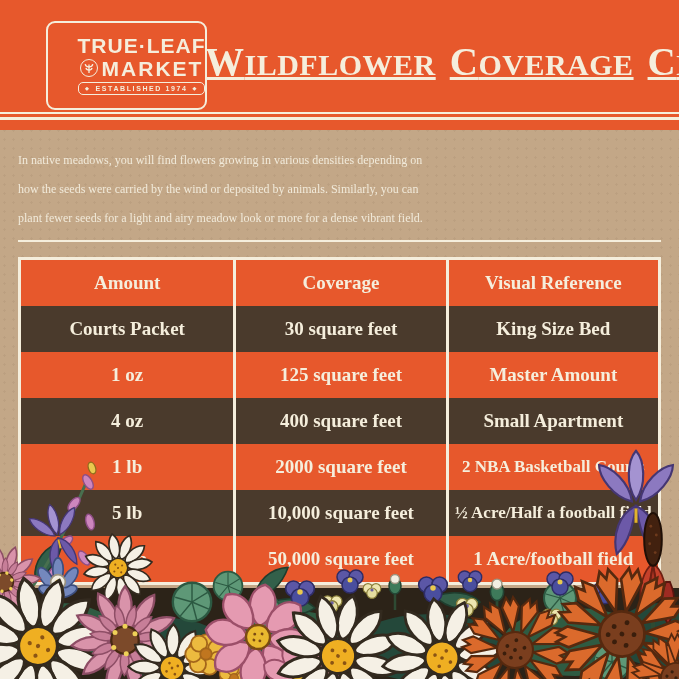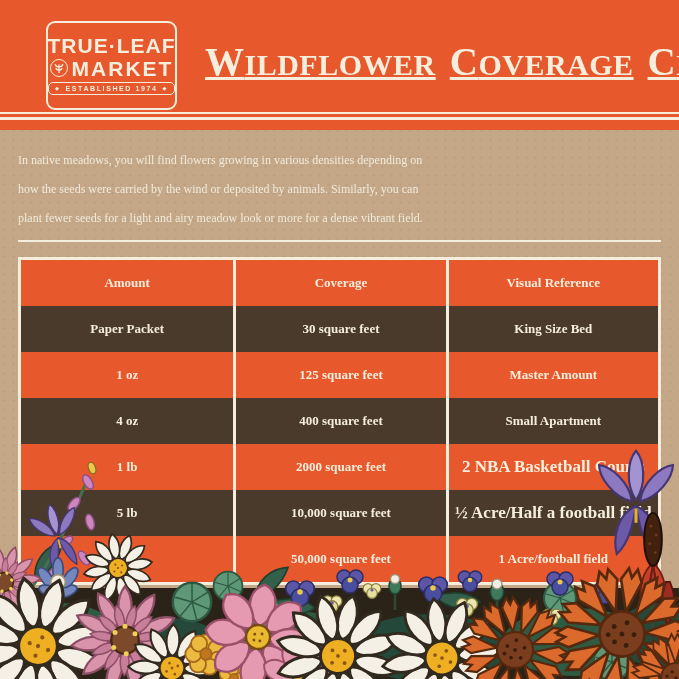--- a/index.html
+++ b/index.html
@@ -12,21 +12,21 @@
   }
   
   .header{position:absolute;left:0;top:0;width:679px;height:130px;background:#E7582C;z-index:2;}
   .hline{position:absolute;left:0;width:679px;background:#F5EEDC;}
   .hline1{top:112px;height:2px;}
   .hline2{top:117px;height:3px;}
   .badge{
     position:absolute;left:46px;top:21px;width:127px;height:85px;
     border:2px solid #F5EEDC;border-radius:9px;
     display:flex;flex-direction:column;align-items:center;justify-content:center;gap:3px;
-    color:#F5EEDC;font-family:"Liberation Sans", sans-serif;
+    color:#F5EEDC;font-family:"Liberation Sans", sans-serif;padding-left:30px;
   }
   .badge .l1{font-weight:bold;font-size:21px;letter-spacing:1px;line-height:20px;}
   .badge .l2{display:flex;align-items:center;gap:4px;font-weight:bold;font-size:21px;letter-spacing:2px;line-height:15px;}
   .emblem{width:16px;height:16px;border:1.6px solid #F5EEDC;border-radius:50%;display:flex;align-items:center;justify-content:center;}
   .estbox{border:1.4px solid #F5EEDC;border-radius:5px;padding:1px 6px;font-size:7px;font-weight:bold;letter-spacing:1.6px;display:flex;gap:5px;align-items:center;line-height:9px;margin-top:2px;}
   .estbox .dia{font-size:5px;line-height:5px;}
   .title{
     position:absolute;left:198px;right:4px;top:38px;text-align:center;
     color:#F5EEDC;font-weight:bold;font-size:30px;letter-spacing:0.5px;white-space:nowrap;
   }
@@ -36,21 +36,21 @@
   .intro{position:absolute;left:18px;right:16px;top:146px;color:#F1EADA;font-size:12px;line-height:29px;z-index:1;}
   .intro .ln{white-space:nowrap;}
   .rule{position:absolute;left:18px;width:643px;top:240px;height:2px;background:#F5EEDC;z-index:1;}
   
   .ctable{position:absolute;left:18px;top:257px;width:637px;border:3px solid #F5EEDC;z-index:1;}
   .trow{display:grid;grid-template-columns:1fr 1fr 1fr;height:46px;}
   .r-orange{background:#E7582C;}
   .r-brown{background:#4A3A2C;}
   .cell{
     display:flex;align-items:center;justify-content:center;
-    color:#F5EEDC;font-weight:bold;font-size:13px;white-space:nowrap;overflow:hidden;
+    color:#F5EEDC;font-weight:bold;font-size:19px;white-space:nowrap;overflow:hidden;
   }
   .cell + .cell{border-left:3px solid #F5EEDC;}
   .cell.tight{font-size:17px;}
   
   .flowers{position:absolute;left:0;bottom:0;width:679px;height:249px;z-index:3;pointer-events:none;}
 </style>
 </head>
 <body>
 
 <div class="canvas">
@@ -90,21 +90,21 @@
   </div>
   <div class="rule"></div>
 
   <div class="ctable">
     <div class="trow r-orange">
       <div class="cell">Amount</div>
       <div class="cell">Coverage</div>
       <div class="cell">Visual Reference</div>
     </div>
     <div class="trow r-brown">
-      <div class="cell">Paper Packet</div>
+      <div class="cell">Courts Packet</div>
       <div class="cell">30 square feet</div>
       <div class="cell">King Size Bed</div>
     </div>
     <div class="trow r-orange">
       <div class="cell">1 oz</div>
       <div class="cell">125 square feet</div>
       <div class="cell">Master Amount</div>
     </div>
     <div class="trow r-brown">
       <div class="cell">4 oz</div>

